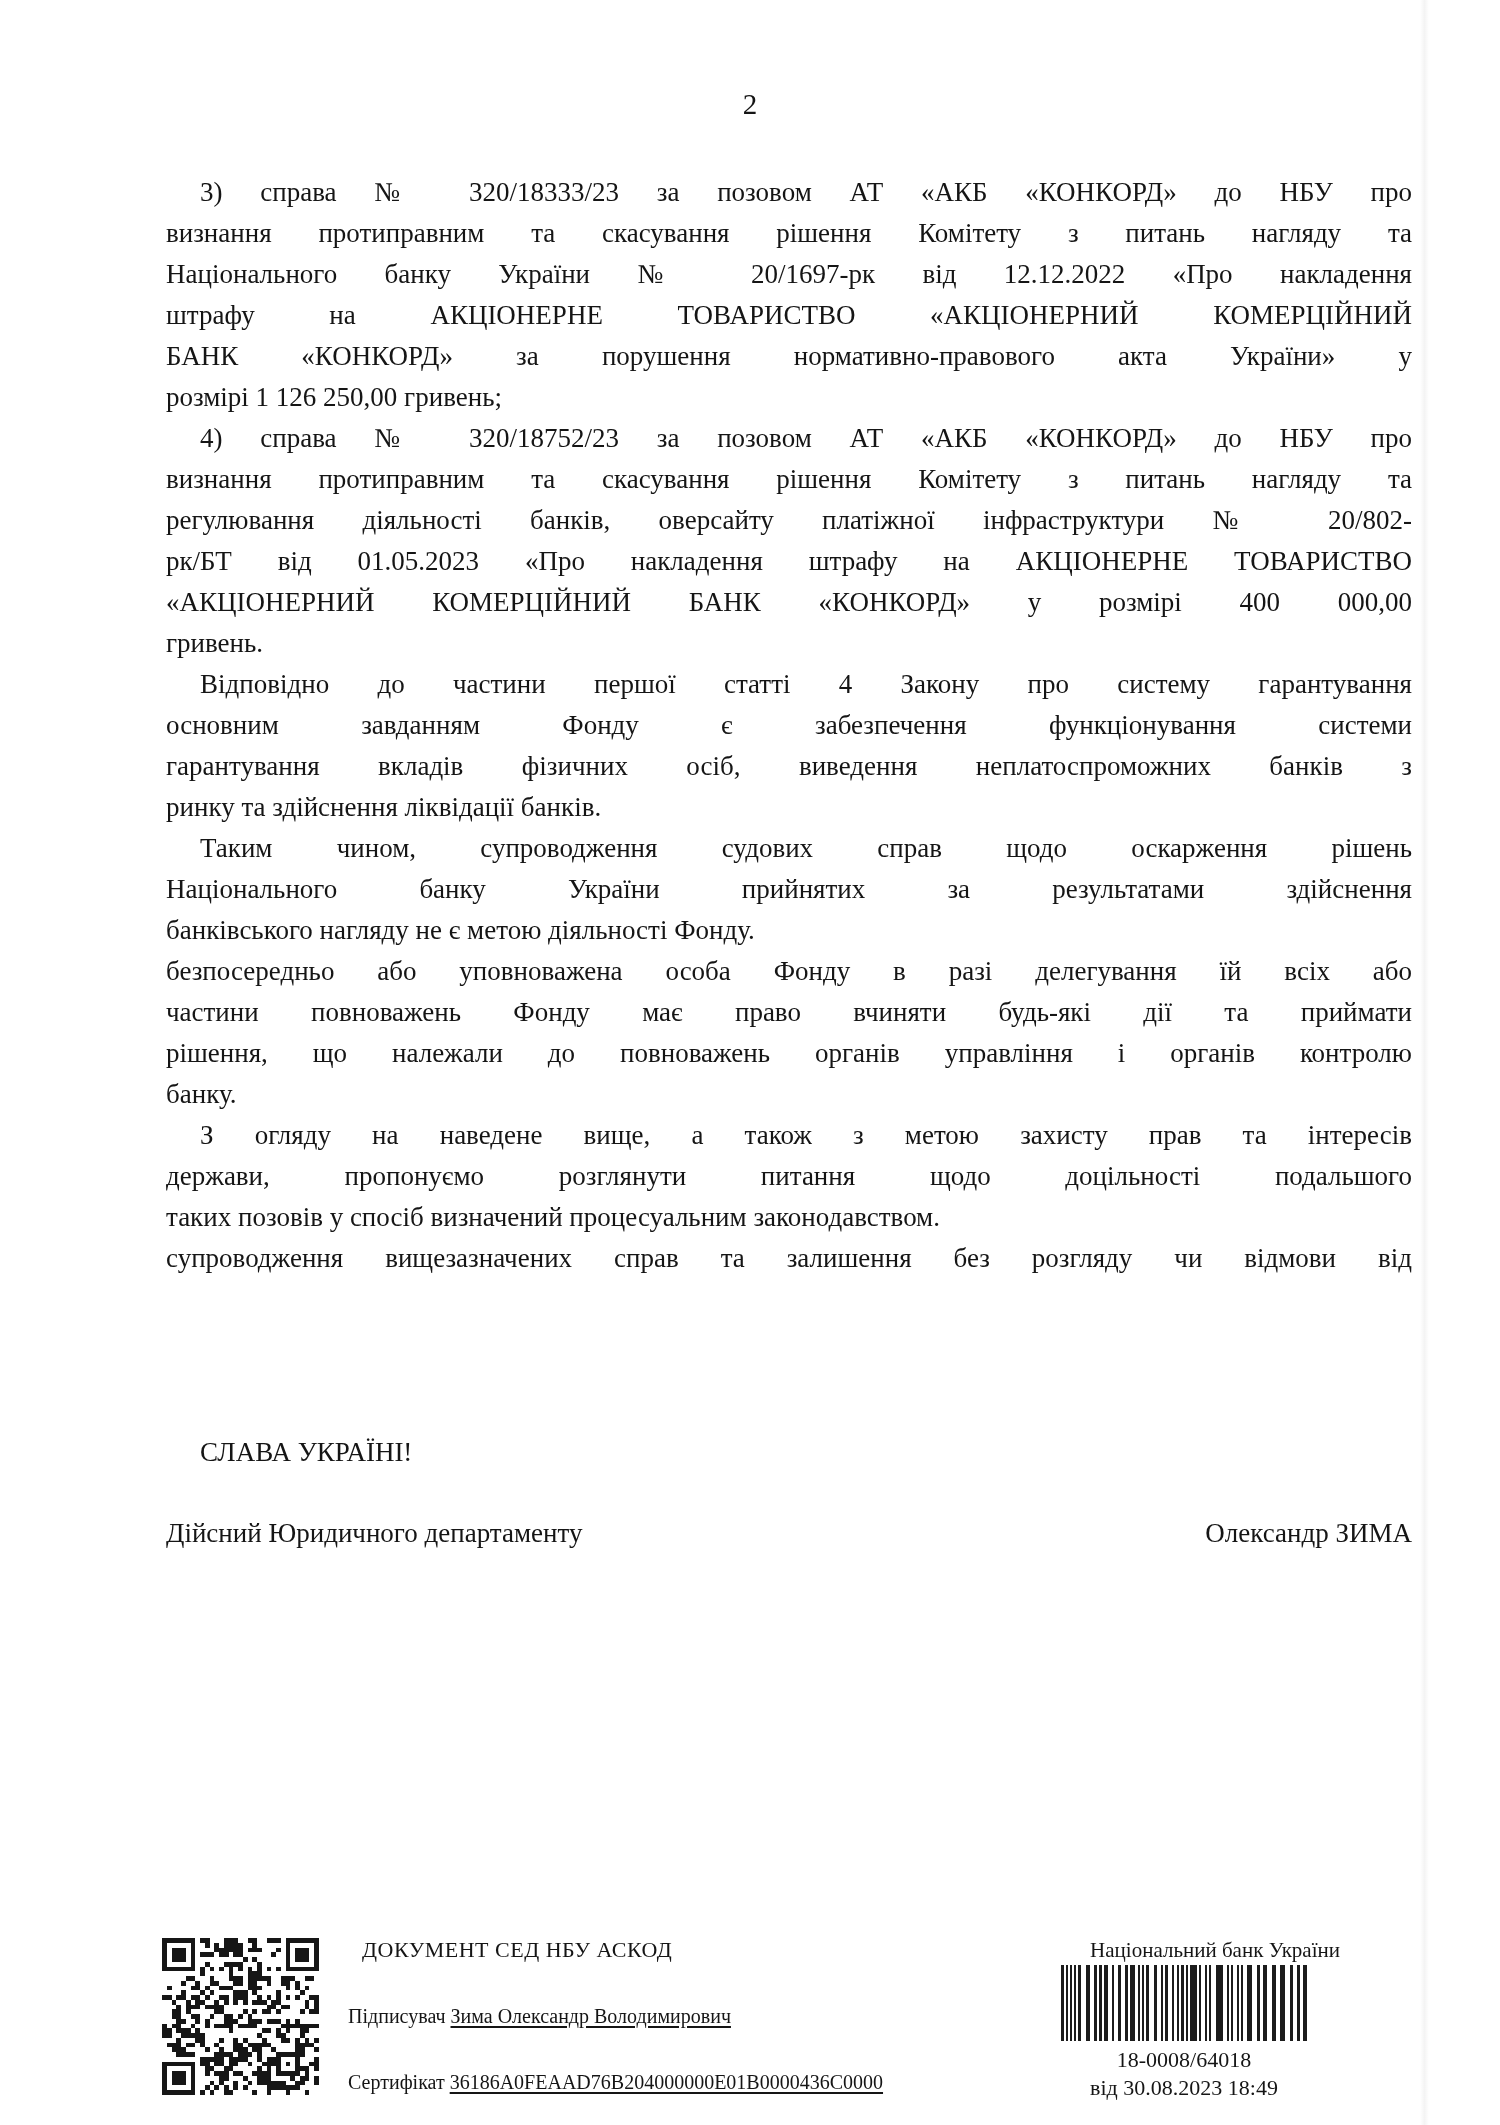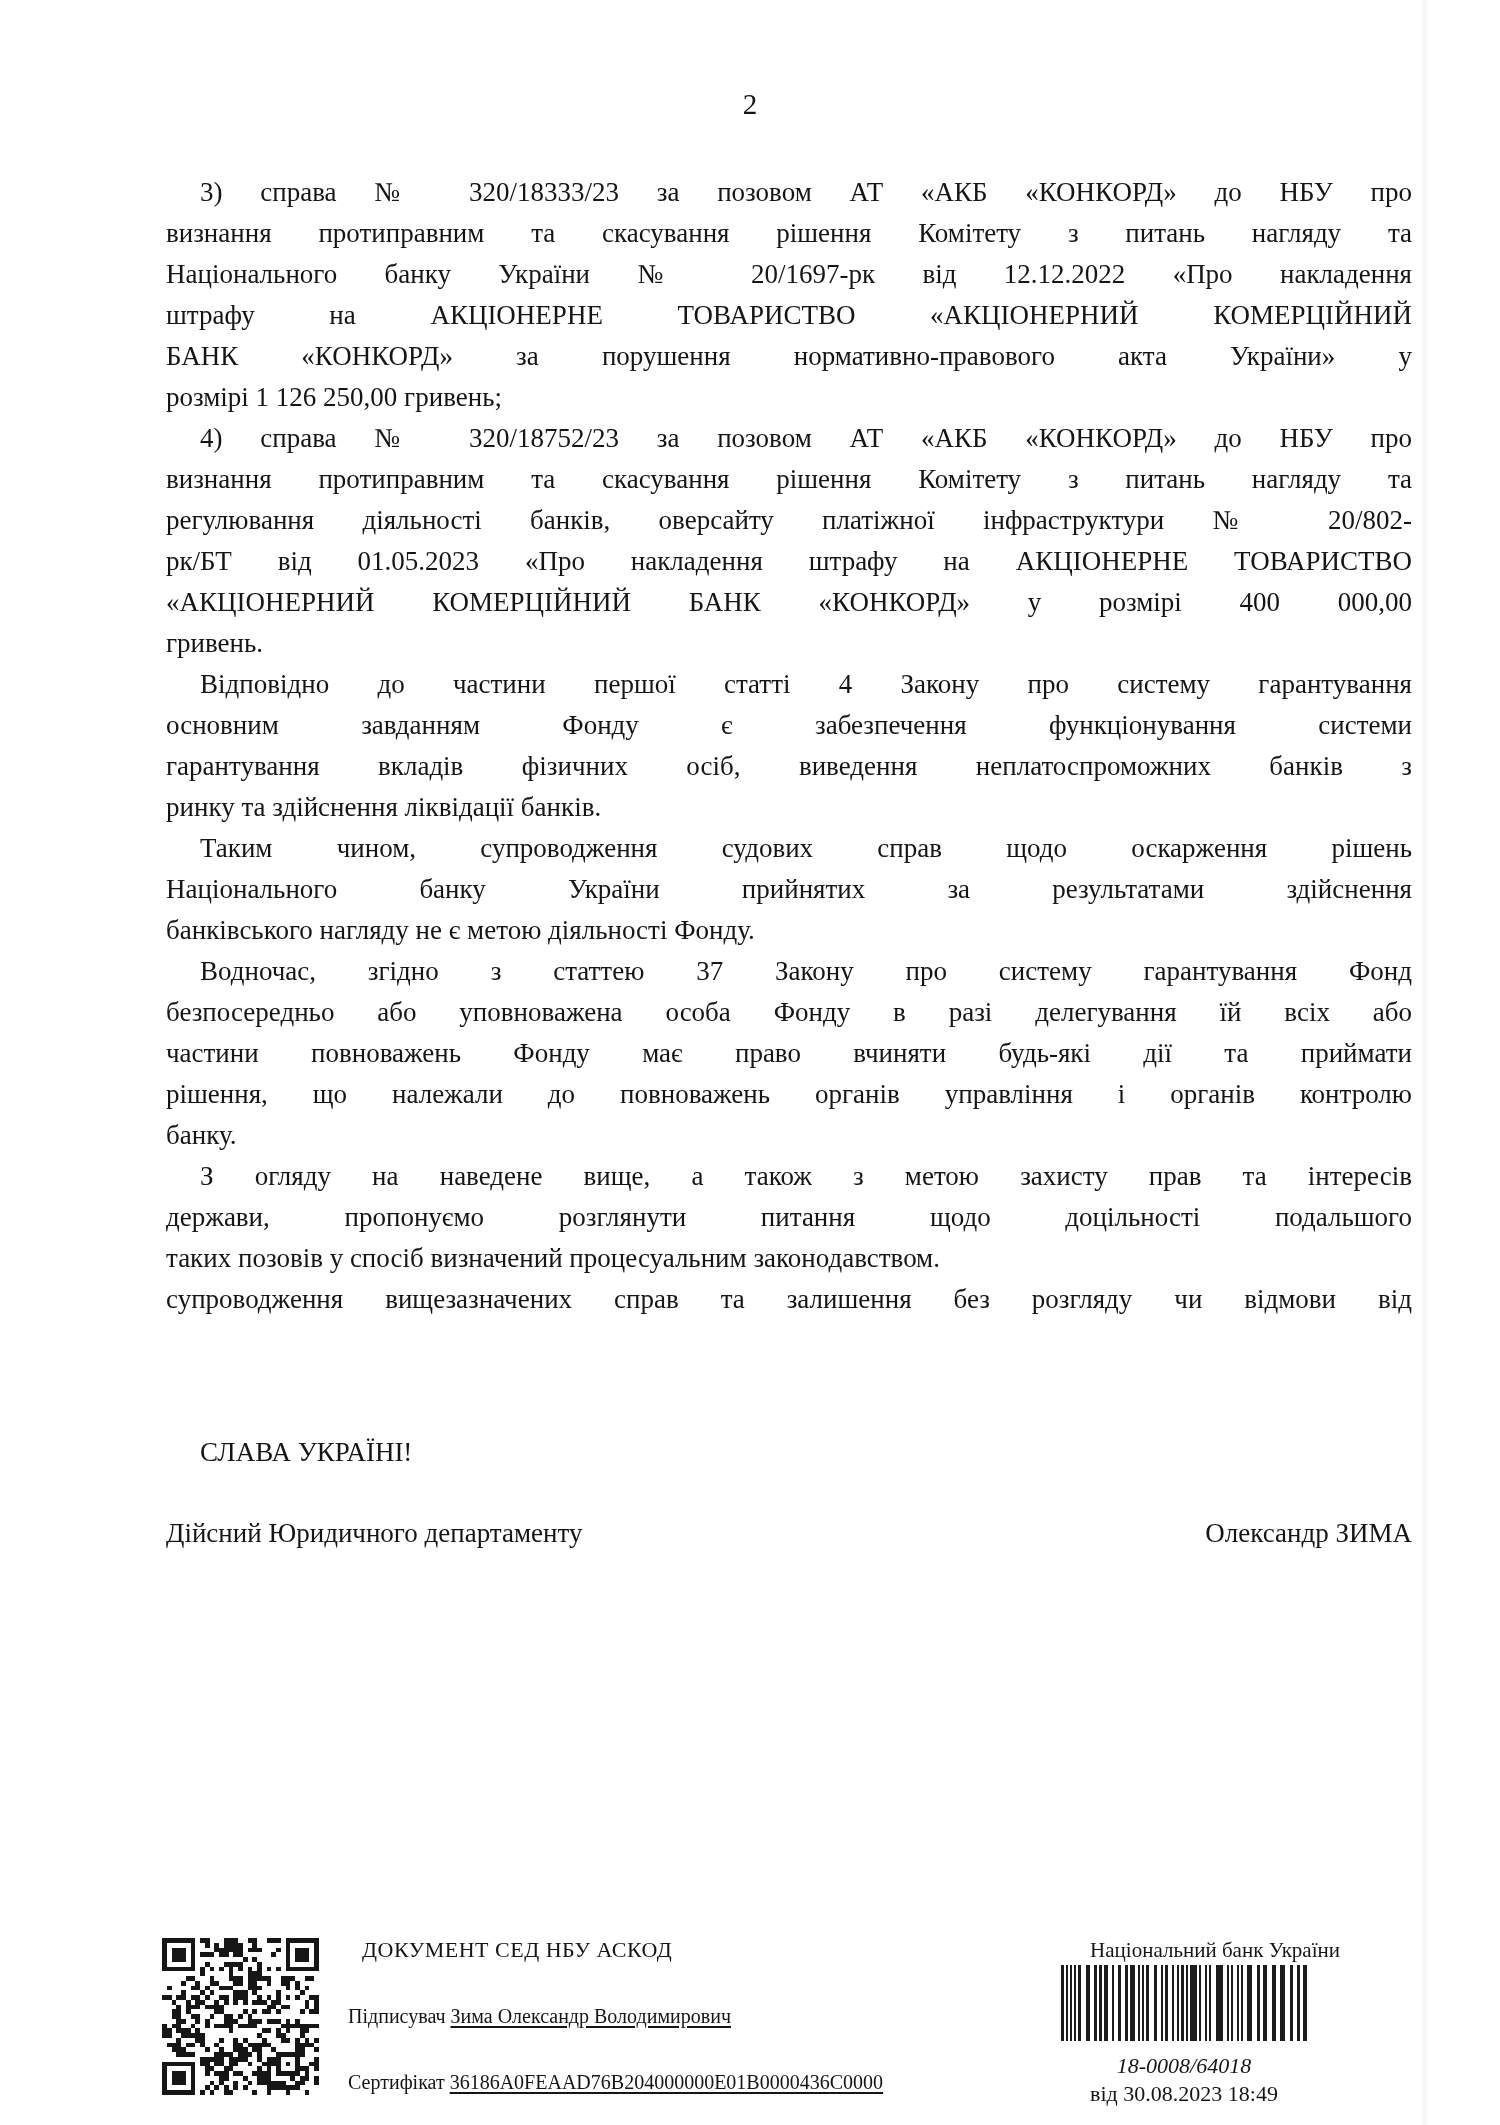--- a/index.html
+++ b/index.html
@@ -35,21 +35,21 @@
   .qr svg { display:block; }
   .stamp-text { position:absolute; left:348px; top:1936px; }
   .stamp-title { font-size:22px; line-height:28px; margin-bottom:12px; letter-spacing:.5px;margin-left:14px; }
   .stamp-line { font-size:20px; line-height:26.5px;margin-top:39px; }
   .u { text-decoration:underline; text-underline-offset:3px; }
   .reg {
     position:absolute; left:1028px; top:1937px; width:312px; text-align:center;
   }
   .reg-org { font-size:21px; line-height:26px;text-align:right; }
   .reg-barcode { display:block; margin:2px auto 0; }
-  .reg-number { font-size:22px; margin-top:8px;font-style:italic; }
+  .reg-number { font-size:22px; margin-top:2px; }
   .reg-date { font-size:22px; margin-top:2px; }
   .fold {
     position:absolute; top:0; left:1420px; width:9px; height:100%;
     background:linear-gradient(90deg, rgba(0,0,0,0), rgba(0,0,0,0.045), rgba(0,0,0,0));
   }
 </style>
 </head>
 <body>
 
 <div class="page">
@@ -69,21 +69,20 @@
       <div class="line">рк/БТ від 01.05.2023 «Про накладення штрафу на АКЦІОНЕРНЕ ТОВАРИСТВО</div>
       <div class="line">«АКЦІОНЕРНИЙ КОМЕРЦІЙНИЙ БАНК «КОНКОРД» у розмірі 400 000,00</div>
       <div class="line last">гривень.</div>
       <div class="line first">Відповідно до частини першої статті 4 Закону про систему гарантування</div>
       <div class="line">основним завданням Фонду є забезпечення функціонування системи</div>
       <div class="line">гарантування вкладів фізичних осіб, виведення неплатоспроможних банків з</div>
       <div class="line last">ринку та здійснення ліквідації банків.</div>
       <div class="line first">Таким чином, супроводження судових справ щодо оскарження рішень</div>
       <div class="line">Національного банку України прийнятих за результатами здійснення</div>
       <div class="line last">банківського нагляду не є метою діяльності Фонду.</div>
-      <div class="line first">Водночас, згідно з статтею 37 Закону про систему гарантування Фонд</div>
       <div class="line">безпосередньо або уповноважена особа Фонду в разі делегування їй всіх або</div>
       <div class="line">частини повноважень Фонду має право вчиняти будь-які дії та приймати</div>
       <div class="line">рішення, що належали до повноважень органів управління і органів контролю</div>
       <div class="line last">банку.</div>
       <div class="line first">З огляду на наведене вище, а також з метою захисту прав та інтересів</div>
       <div class="line">держави, пропонуємо розглянути питання щодо доцільності подальшого</div>
       <div class="line last">таких позовів у спосіб визначений процесуальним законодавством.</div>
       <div class="line">супроводження вищезазначених справ та залишення без розгляду чи відмови від</div>
     </div>
 

